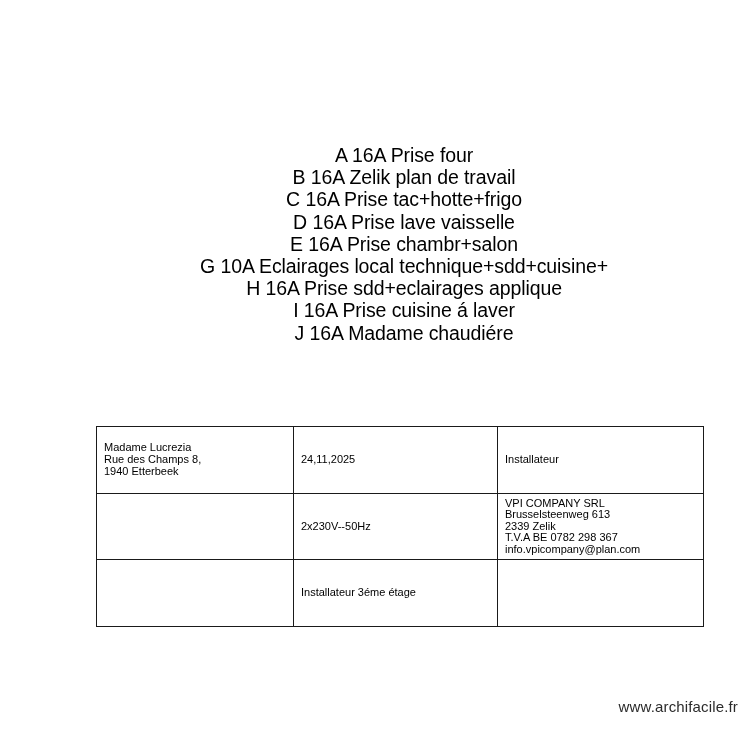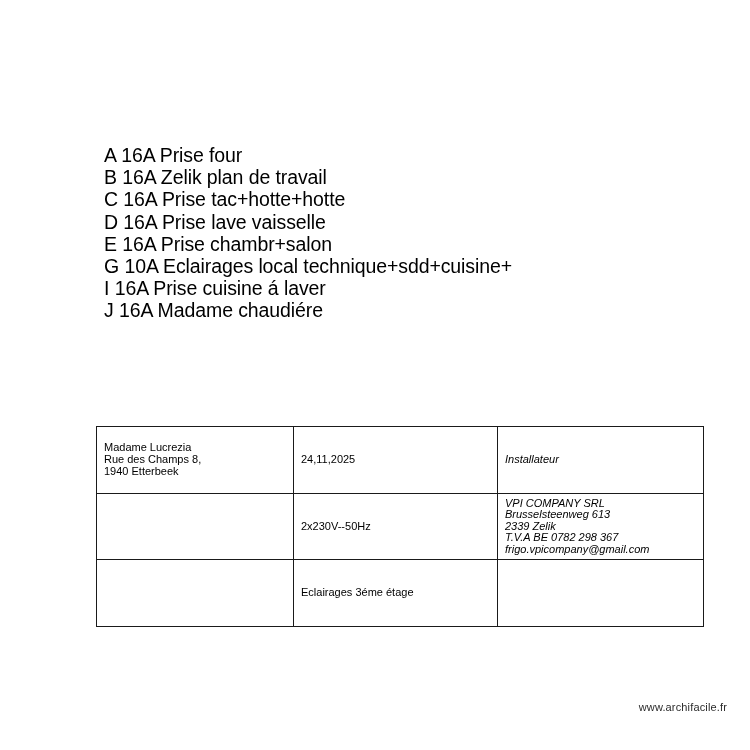--- a/index.html
+++ b/index.html
@@ -16,20 +16,21 @@
     color: #000000;
     -webkit-font-smoothing: antialiased;
   }
 
   
   #circuit-legend {
     position: absolute;
     left: 104px;
     top: 144px;
     width: 600px;
+    text-align: center;
   }
   .legend-row {
     font-size: 19.5px;
     line-height: 22.2px;
     white-space: pre;
     color: #000;
     letter-spacing: -0.1px;
   }
 
   
@@ -45,47 +46,48 @@
     border: 1.5px solid #1a1a1a;
     padding: 4px 7px;
     vertical-align: middle;
     font-size: 11px;
     line-height: 11.6px;
     color: #000;
   }
   #info-table tr { height: 66.5px; }
   .col-a { width: 182px; }
   .col-b { width: 189px; }
-  .col-c { width: 191px; font-style: italic; }
+  .col-c { width: 191px; }
 
   .cell-lines > div { white-space: pre; }
   .cell-top { vertical-align: middle; }
 
   
   #site-footer {
     position: absolute;
-    right: 23px;
+    right: 12px;
     top: 700px;
-    font-size: 11px;
+    font-size: 15px;
     line-height: 14px;
     color: #2b2b2b;
     letter-spacing: 0.15px;
     white-space: pre;
   }
 </style>
 </head>
 <body>
 
 <div id="circuit-legend">
   <div class="legend-row">A 16A Prise four</div>
   <div class="legend-row">B 16A Zelik plan de travail</div>
-  <div class="legend-row">C 16A Prise tac+hotte+hotte</div>
+  <div class="legend-row">C 16A Prise tac+hotte+frigo</div>
   <div class="legend-row">D 16A Prise lave vaisselle</div>
   <div class="legend-row">E 16A Prise chambr+salon</div>
   <div class="legend-row">G 10A Eclairages local technique+sdd+cuisine+</div>
+  <div class="legend-row">H 16A Prise sdd+eclairages applique</div>
   <div class="legend-row">I 16A Prise cuisine á laver</div>
   <div class="legend-row">J 16A Madame chaudiére</div>
 </div>
 
 <table id="info-table">
   <tbody>
       <tr>
     <td class="col-a cell-lines">
       <div>Madame Lucrezia</div>
       <div>Rue des Champs 8,</div>
@@ -95,24 +97,24 @@
     <td class="col-c">Installateur</td>
   </tr>
   <tr>
     <td class="col-a"></td>
     <td class="col-b">2x230V--50Hz</td>
     <td class="col-c cell-lines cell-top">
       <div>VPI COMPANY SRL</div>
       <div>Brusselsteenweg 613</div>
       <div>2339 Zelik</div>
       <div>T.V.A BE 0782 298 367</div>
-      <div>frigo.vpicompany@gmail.com</div>
+      <div>info.vpicompany@plan.com</div>
     </td>
   </tr>
   <tr>
     <td class="col-a"></td>
-    <td class="col-b">Eclairages 3éme étage</td>
+    <td class="col-b">Installateur 3éme étage</td>
     <td class="col-c"></td>
   </tr>
 </tbody>
   </table>
 
 <div id="site-footer">www.archifacile.fr</div>
 
 </body></html>

